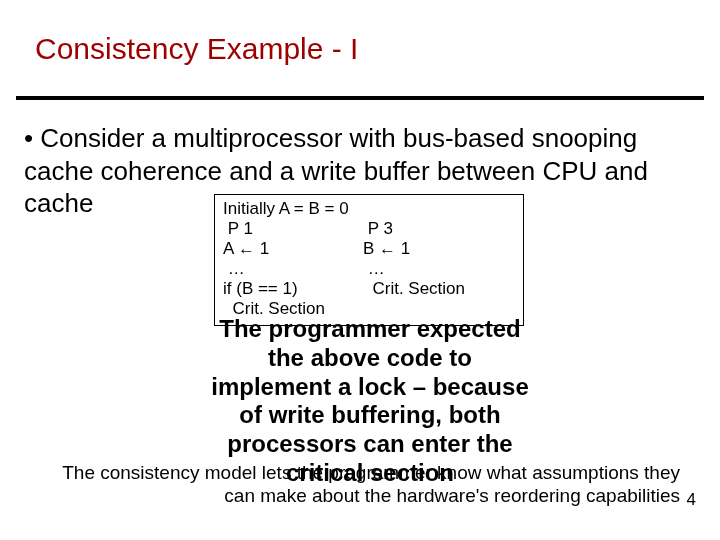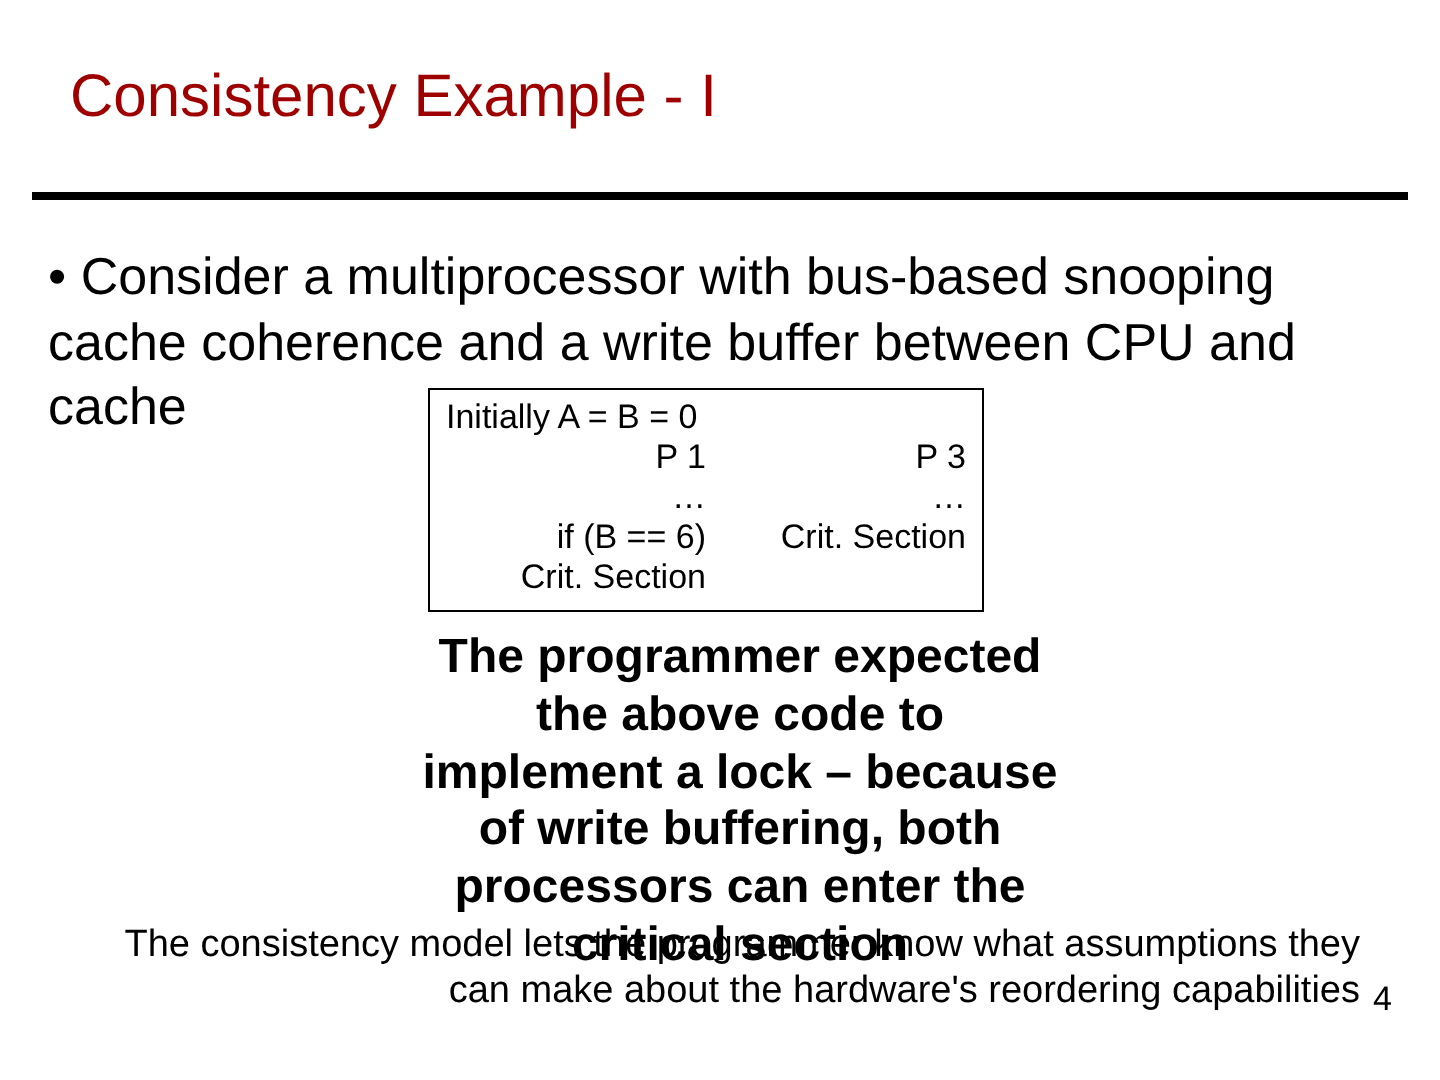--- a/index.html
+++ b/index.html
@@ -43,36 +43,35 @@
     font-size: 26px;
     line-height: 1.25;
   }
   .bullet-text {
     display: inline;
   }
   .code-box {
     position: absolute;
     left: 214px;
     top: 194px;
-    width: 278px;
+    width: 310px;
     border: 1.5px solid #000;
-    padding: 4px 8px 6px 8px;
+    padding: 4px 20px 6px 8px;
     box-sizing: border-box;
     font-size: 17px;
     line-height: 1.18;
   }
   .init-line {
     margin-bottom: 0px;
   }
   .cols {
     display: flex;
   }
   .col {
     flex: 1;
-    text-align: right;
   }
   .col div {
     white-space: pre;
   }
   .explain {
     position: absolute;
     left: 205px;
     top: 315px;
     width: 330px;
     text-align: center;
@@ -111,26 +110,28 @@
   <div class="bullet">
     <span>•</span>
     <span class="bullet-text">Consider a multiprocessor with bus-based snooping cache coherence and a write buffer between CPU and cache</span>
   </div>
 
   <div class="code-box">
     <div class="init-line">Initially A = B = 0</div>
     <div class="cols">
       <div class="col">
         <div> P 1</div>
+        <div class="arrow">A ← 1</div>
         <div> …</div>
-        <div>if (B == 6)</div>
+        <div>if (B == 1)</div>
         <div>  Crit. Section</div>
       </div>
       <div class="col">
         <div> P 3</div>
+        <div class="arrow">B ← 1</div>
         <div> …</div>
         <div>  Crit. Section</div>
       </div>
     </div>
   </div>
 
   <div class="explain">The programmer expected the above code to implement a lock – because of write buffering, both processors can enter the critical section</div>
 
   <div class="footer">The consistency model lets the programmer know what assumptions they can make about the hardware's reordering capabilities</div>
 

